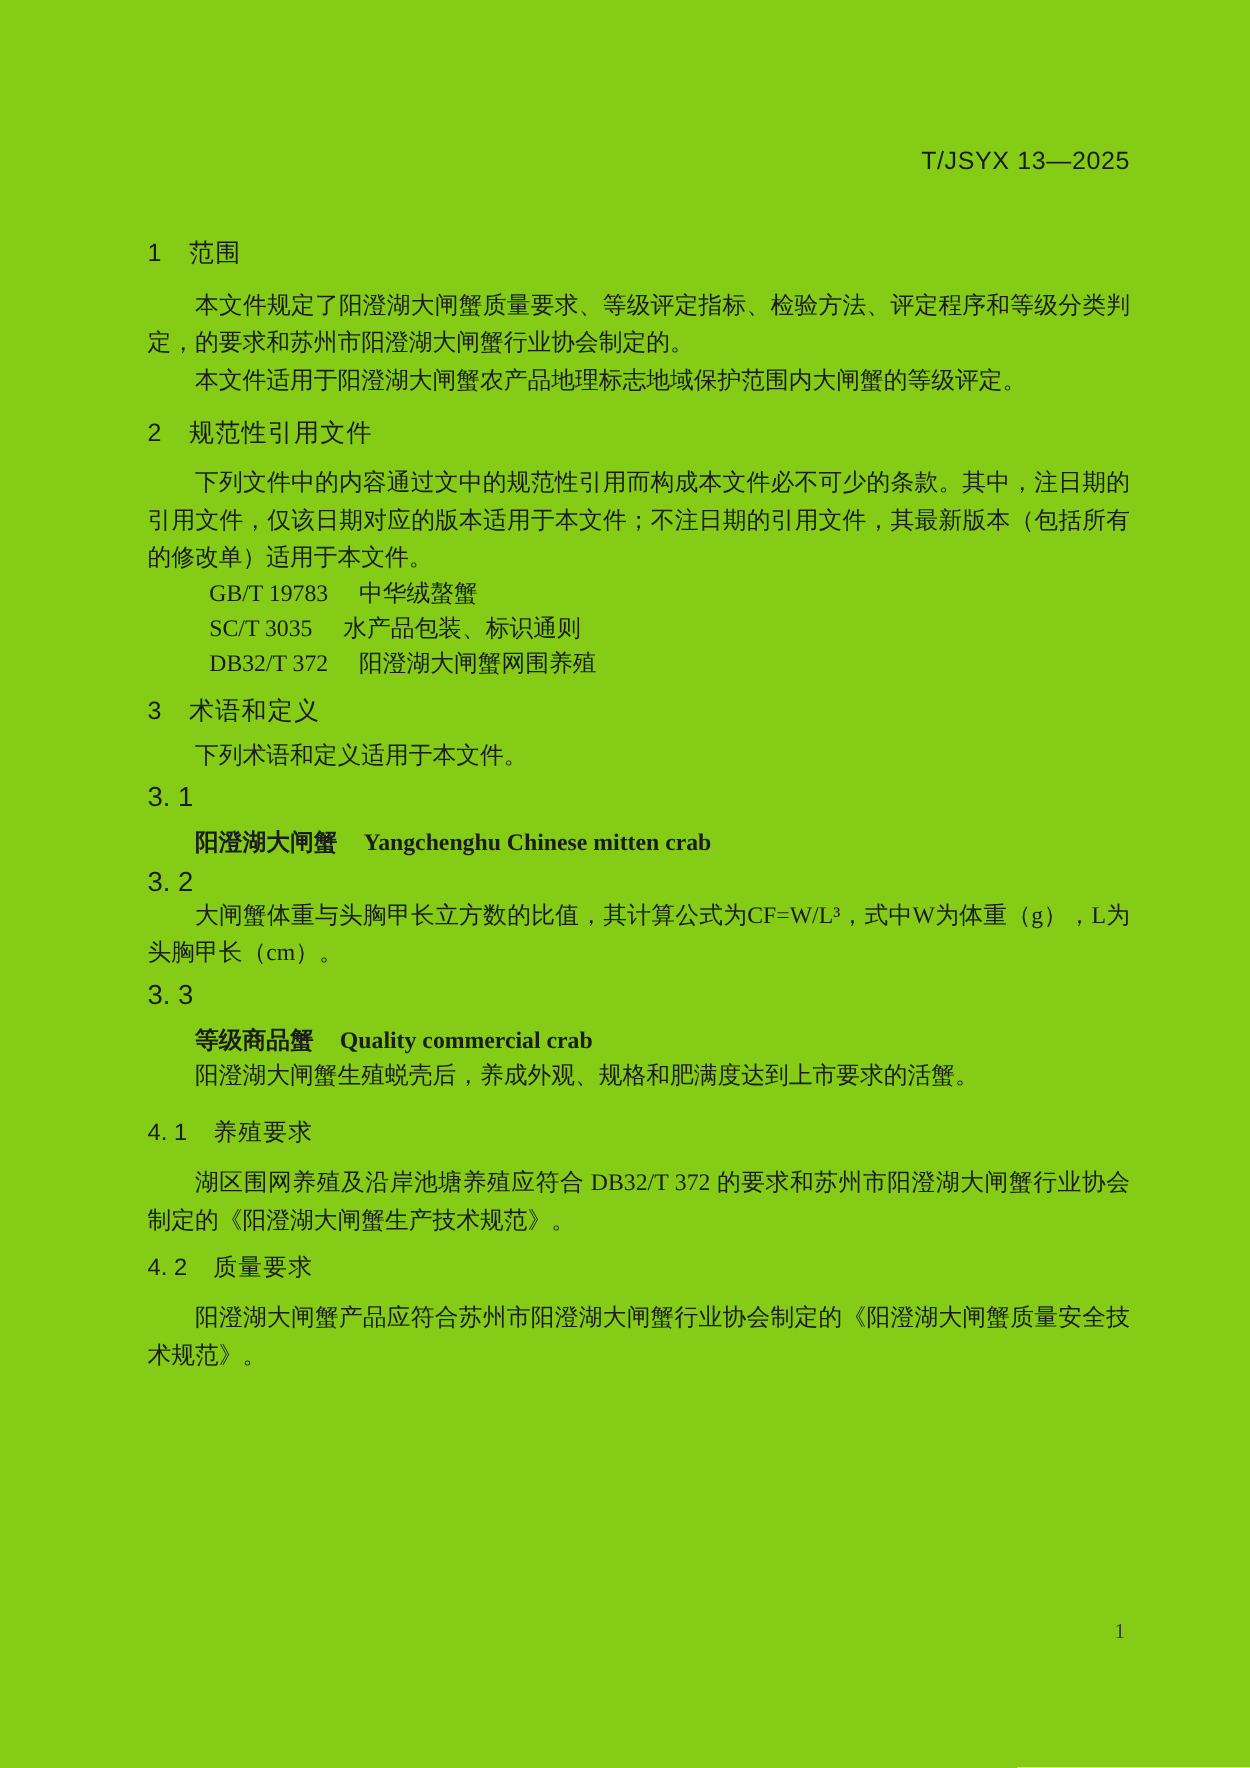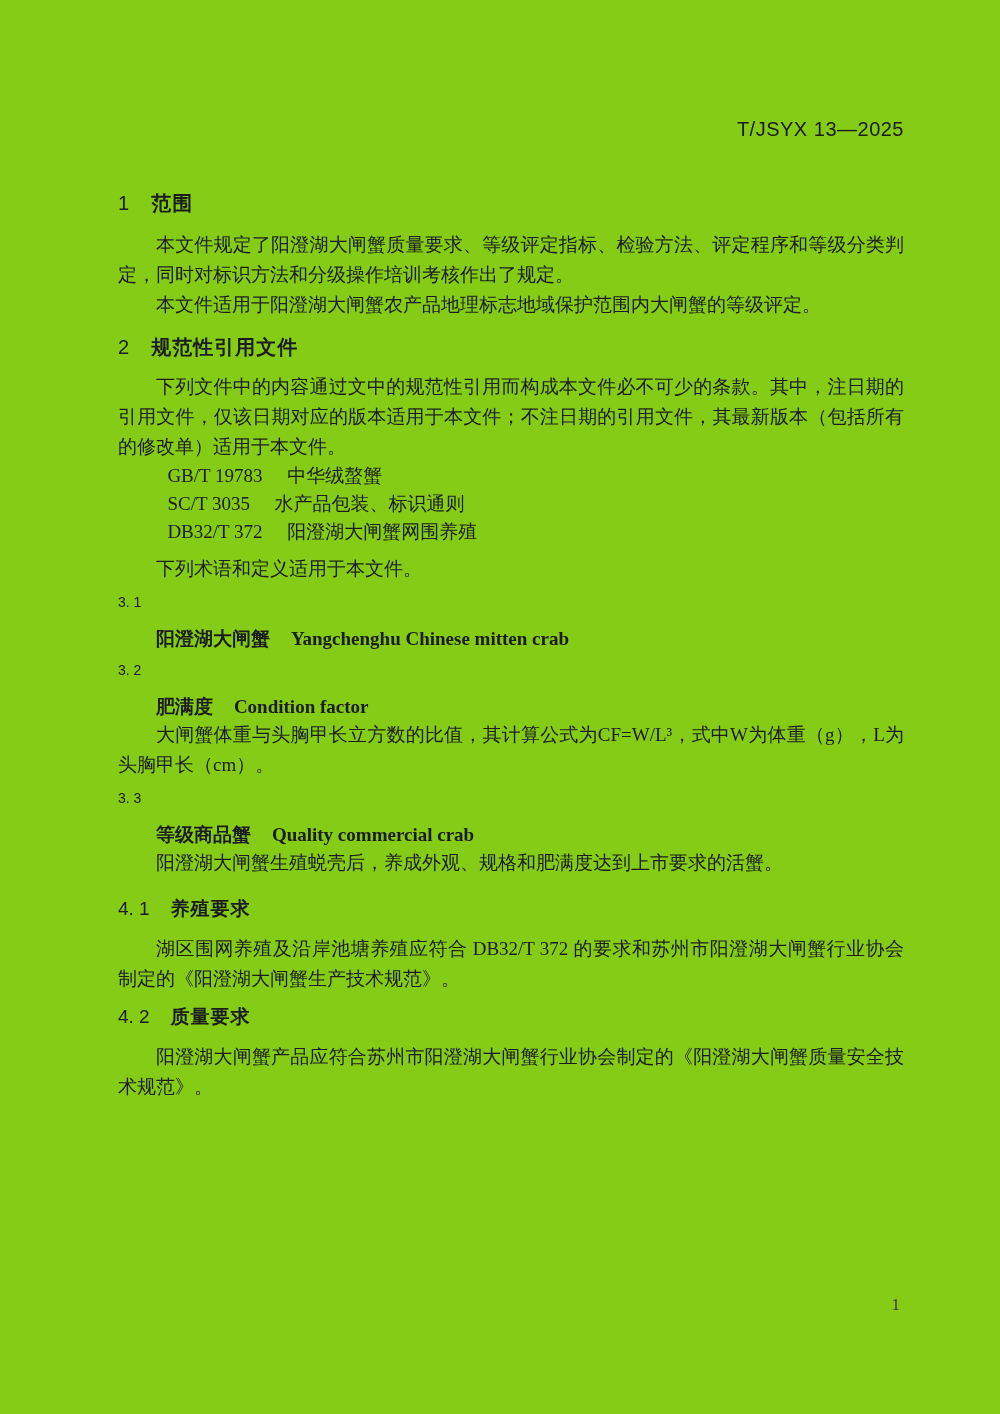--- a/index.html
+++ b/index.html
@@ -42,33 +42,33 @@
   .clause-heading {
     font-family: "Liberation Sans", "DejaVu Sans", sans-serif;
     font-size: 20px;
     line-height: 26px;
   }
   .clause-heading .clause-num {
     font-weight: 400;
     margin-right: 1.1em;
   }
   .clause-heading .clause-title {
-    font-weight: 700;
+    font-weight: 400;
     letter-spacing: 1px;
   }
   .h-s1 { margin-top: 50px; }
   .h-s2 { margin-top: 14px; }
   .h-s3 { margin-top: 10px; }
   .h-s4 { margin-top: 16px; }
   .h-sub { margin-top: 18px; font-size: 19px; }
   .h-sub2 { margin-top: 10px; font-size: 19px; }
   
   .clause-sub-num {
     font-family: "Liberation Sans", "DejaVu Sans", sans-serif;
-    font-size: 14px;
+    font-size: 22px;
     line-height: 24px;
     margin-top: 6px;
   }
   
   .para {
     margin: 0;
     line-height: 30px;
     text-align: justify;
     text-justify: inter-ideograph;
   }
@@ -112,48 +112,48 @@
 </head>
 <body>
 
 <div class="page">
 
   <div class="doc-code">T/JSYX 13—2025</div>
 
   <div class="clause-heading h-s1">
     <span class="clause-num">1</span><span class="clause-title">范围</span>
   </div>
-  <p class="para indent mt14">本文件规定了阳澄湖大闸蟹质量要求、等级评定指标、检验方法、评定程序和等级分类判定，同时对标识方法和分级操作培训考核作出了规定。</p>
+  <p class="para indent mt14">本文件规定了阳澄湖大闸蟹质量要求、等级评定指标、检验方法、评定程序和等级分类判定，的要求和苏州市阳澄湖大闸蟹行业协会制定的。</p>
   <p class="para indent">本文件适用于阳澄湖大闸蟹农产品地理标志地域保护范围内大闸蟹的等级评定。</p>
 
   <div class="clause-heading h-s2">
     <span class="clause-num">2</span><span class="clause-title">规范性引用文件</span>
   </div>
   <p class="para indent mt12">下列文件中的内容通过文中的规范性引用而构成本文件必不可少的条款。其中，注日期的引用文件，仅该日期对应的版本适用于本文件；不注日期的引用文件，其最新版本（包括所有的修改单）适用于本文件。</p>
   <p class="ref-line">
     <span>GB/T 19783</span><span class="ref-title">中华绒螯蟹</span>
   </p>
   <p class="ref-line">
     <span>SC/T 3035</span><span class="ref-title">水产品包装、标识通则</span>
   </p>
   <p class="ref-line">
     <span>DB32/T 372</span><span class="ref-title">阳澄湖大闸蟹网围养殖</span>
   </p>
 
+  <div class="clause-heading h-s3">
+    <span class="clause-num">3</span><span class="clause-title">术语和定义</span>
+  </div>
   <p class="para indent mt8">下列术语和定义适用于本文件。</p>
 
   <div class="clause-sub-num">3. 1</div>
   <p class="term-line">
     <span class="term-zh">阳澄湖大闸蟹</span><span class="term-en">Yangchenghu Chinese mitten crab</span>
   </p>
 
   <div class="clause-sub-num">3. 2</div>
-  <p class="term-line">
-    <span class="term-zh">肥满度</span><span class="term-en">Condition factor</span>
-  </p>
   <p class="para indent">大闸蟹体重与头胸甲长立方数的比值，其计算公式为CF=W/L³，式中W为体重（g），L为头胸甲长（cm）。</p>
 
   <div class="clause-sub-num">3. 3</div>
   <p class="term-line">
     <span class="term-zh">等级商品蟹</span><span class="term-en">Quality commercial crab</span>
   </p>
   <p class="para indent">阳澄湖大闸蟹生殖蜕壳后，养成外观、规格和肥满度达到上市要求的活蟹。</p>
 
 
   <div class="clause-heading h-sub">

